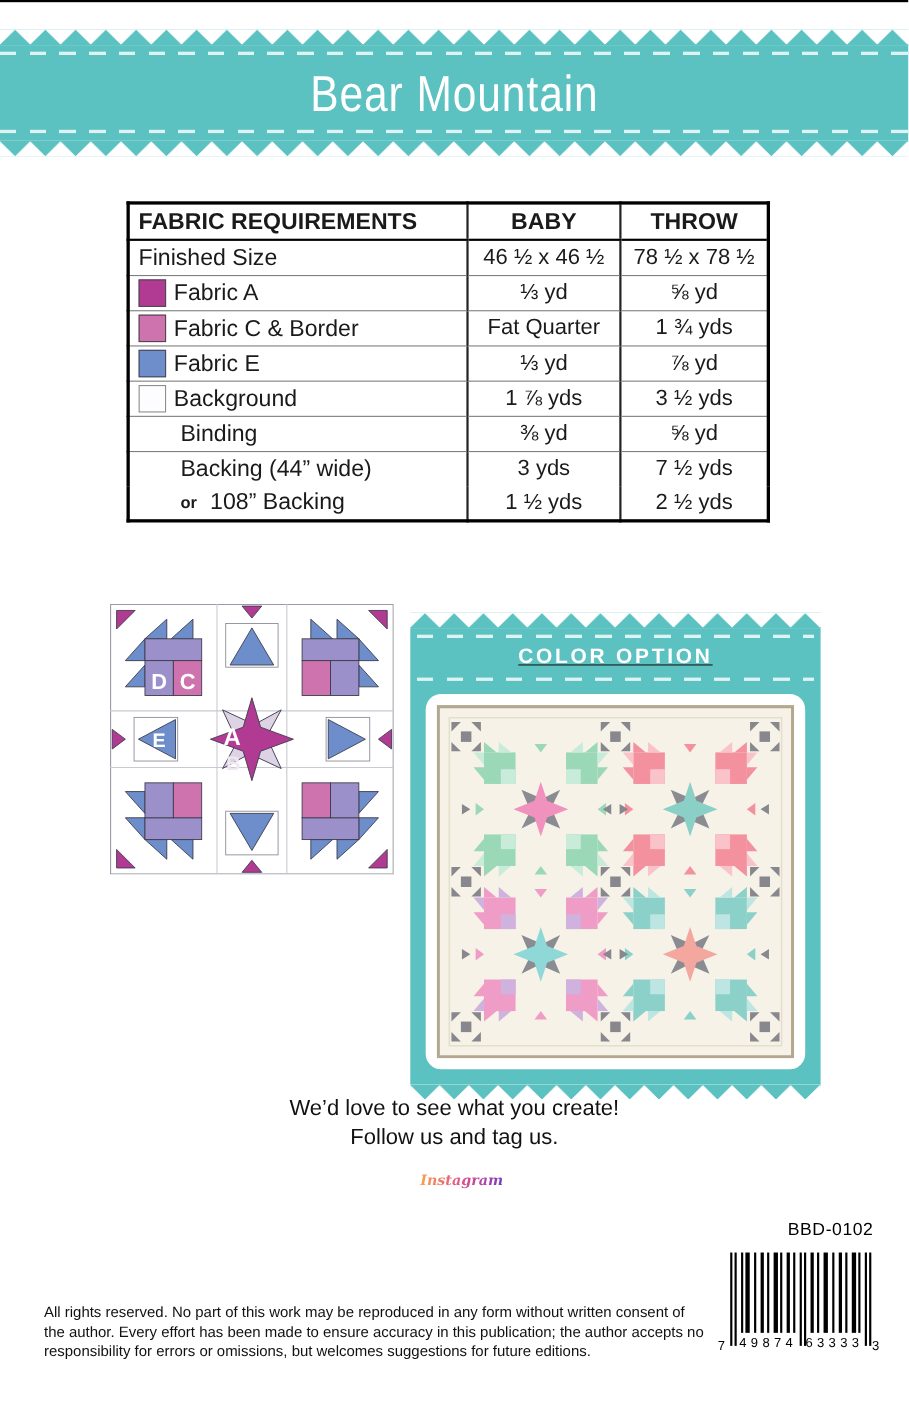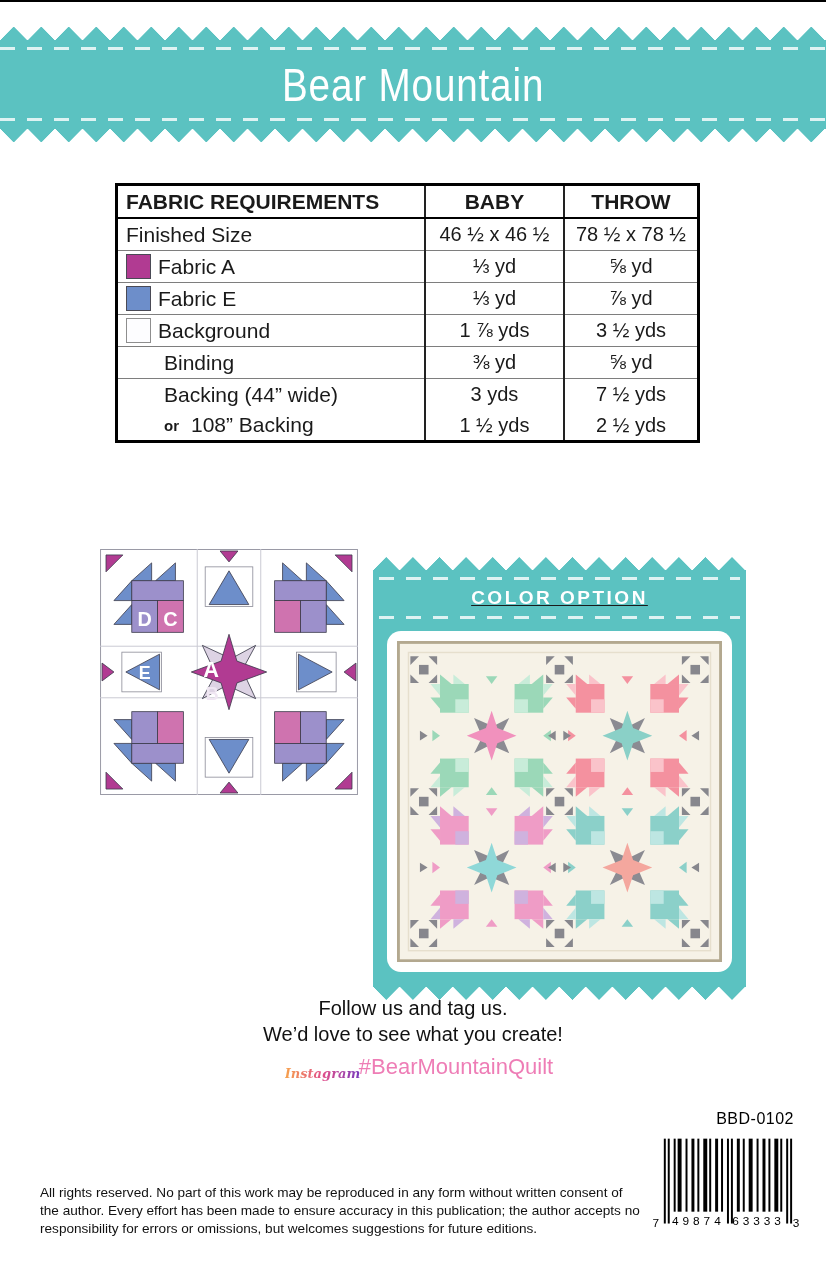--- a/index.html
+++ b/index.html
@@ -103,20 +103,30 @@
       </tr>
       <tr>
         <td>
             <div class="namecell">
               <span class="swatch" style="background: rgb(177, 59, 146);"></span>
               <span>Fabric A</span>
             </div>
           </td>
         <td class="val">⅓ yd</td>
         <td class="val">⅝ yd</td>
+      </tr>
+      <tr>
+        <td>
+            <div class="namecell">
+              <span class="swatch" style="background: rgb(207, 115, 175);"></span>
+              <span>Fabric C &amp; Border</span>
+            </div>
+          </td>
+        <td class="val">Fat Quarter</td>
+        <td class="val">1 ¾ yds</td>
       </tr>
       <tr>
         <td>
             <div class="namecell">
               <span class="swatch" style="background: rgb(109, 142, 202);"></span>
               <span>Fabric E</span>
             </div>
           </td>
         <td class="val">⅓ yd</td>
         <td class="val">⅞ yd</td>
@@ -289,41 +299,40 @@
             <polygon points="174,232 174,242 182,237"></polygon>
               <polygon points="316,232 316,242 308,237"></polygon>
           </g>
         </svg>
       </div>
     </div>
     <div class="zz zz-bottom"></div>
   </div>
 
   <div class="social">
+    <div class="l">We’d love to see what you create!</div>
     <div class="l">Follow us and tag us.</div>
-    <div class="l">We’d love to see what you create!</div>
     <div class="insta-row">
       <div class="ig-col">
         <svg width="46" height="46" viewBox="0 0 48 48">
           <defs>
             <linearGradient id="ig" x1="0" y1="1" x2="1" y2="0">
               <stop offset="0" stop-color="#fed373"></stop>
                 <stop offset="0.35" stop-color="#f15245"></stop>
               <stop offset="0.65" stop-color="#d92e7f"></stop>
                 <stop offset="1" stop-color="#9b36b7"></stop>
             </linearGradient>
           </defs>
           <rect x="4" y="4" width="40" height="40" rx="11" fill="none" stroke="url(#ig)" stroke-width="4.5"></rect>
           <circle cx="24" cy="24" r="9.5" fill="none" stroke="url(#ig)" stroke-width="4.5"></circle>
           <circle cx="34.5" cy="13.5" r="3.2" fill="url(#ig)"></circle>
         </svg>
         <span class="ig-script">Instagram</span>
       </div>
       <div class="ig-lines">
-        <div class="hashtag">#BearMountainQuilt</div>
       </div>
     </div>
   </div>
 
 
   <div class="codeblock">
     <div class="sku">BBD-0102</div>
     <svg width="150" height="112" viewBox="0 0 152 112">
       <g fill="#000">
         <rect x="14" y="6" width="2" height="86"></rect>

